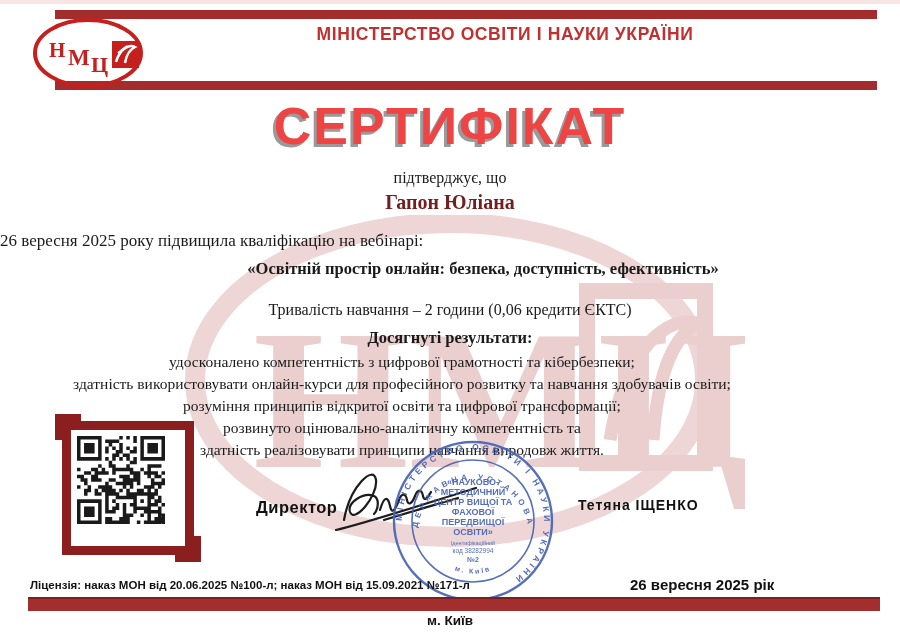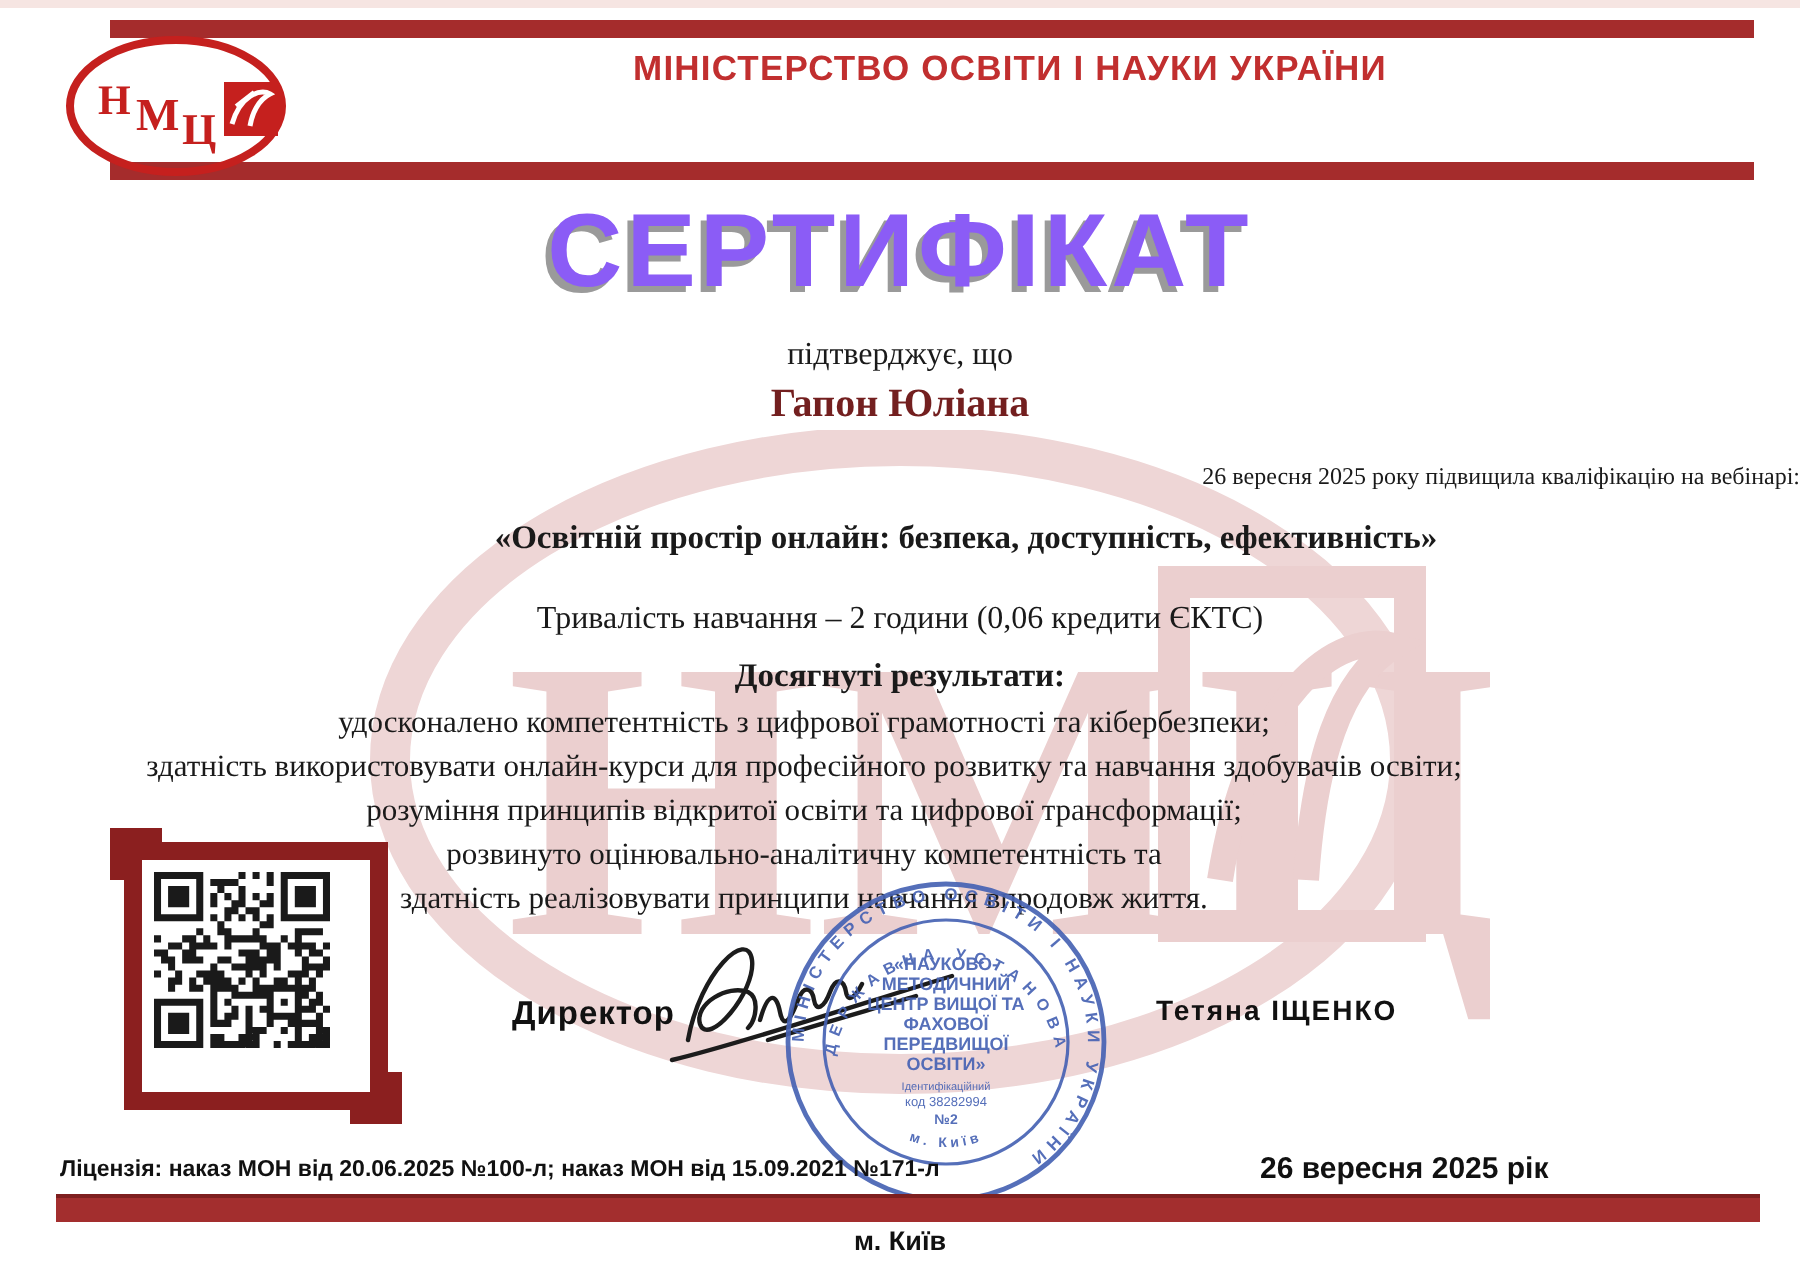--- a/index.html
+++ b/index.html
@@ -14,25 +14,25 @@
   .bar{background:#a52c2c;}
   .bar-top{left:55px;top:10px;width:822px;height:9px;}
   .bar-top2{left:55px;top:81px;width:822px;height:9px;}
   .bar-bottom{left:28px;top:597px;width:852px;height:12px;background:#a32e2e;border-top:2px solid #7e1f1f;}
   
   .hdr-text{left:140px;top:24px;width:730px;text-align:center;color:#c12f2f;font-weight:bold;}
   .hdr-line1{font-size:17.5px;letter-spacing:.6px;}
   .hdr-line2{font-size:16.5px;letter-spacing:.2px;margin-top:7px;}
   
   .title{left:0;top:96px;width:900px;text-align:center;font-size:52px;font-weight:bold;
-         color:#8b5cf6;letter-spacing:2px;text-shadow:-3px 3px 0 #9a9a9a;}
+         color:#ef4444;letter-spacing:2px;text-shadow:-3px 3px 0 #9a9a9a;}
   .serif{font-family:"Liberation Serif",serif;color:#1a1a1a;}
   .confirms{left:0;top:169px;width:900px;text-align:center;font-size:16px;}
   .name{left:0;top:191px;width:900px;text-align:center;font-size:20px;font-weight:bold;color:#731f1f;}
-  .event-line{left:0;top:231px;width:900px;text-align:right;font-size:12px;}
+  .event-line{left:0;top:231px;width:900px;text-align:left;font-size:17px;}
   .webinar{left:0;top:259px;width:900px;text-align:center;font-size:16.5px;font-weight:bold;padding-left:33px;}
   .duration{left:0;top:301px;width:900px;text-align:center;font-size:16px;}
   .results-h{left:0;top:328px;width:900px;text-align:center;font-size:16.5px;font-weight:bold;}
   .res{left:0;width:804px;text-align:center;font-size:15.5px;}
   .r0{top:353px}.r1{top:375px}.r2{top:397px}.r3{top:419px}.r4{top:441px}
   
   .watermark{left:165px;top:215px;width:580px;height:340px;pointer-events:none;}
   
   .qr-frame{left:62px;top:421px;width:102px;height:104px;border:9px solid #8b1f1f;background:#ffffff;padding:6px;}
   .qr-frame::before{content:'';position:absolute;left:-16px;top:-16px;width:26px;height:26px;background:#8b1f1f;z-index:-1;}

